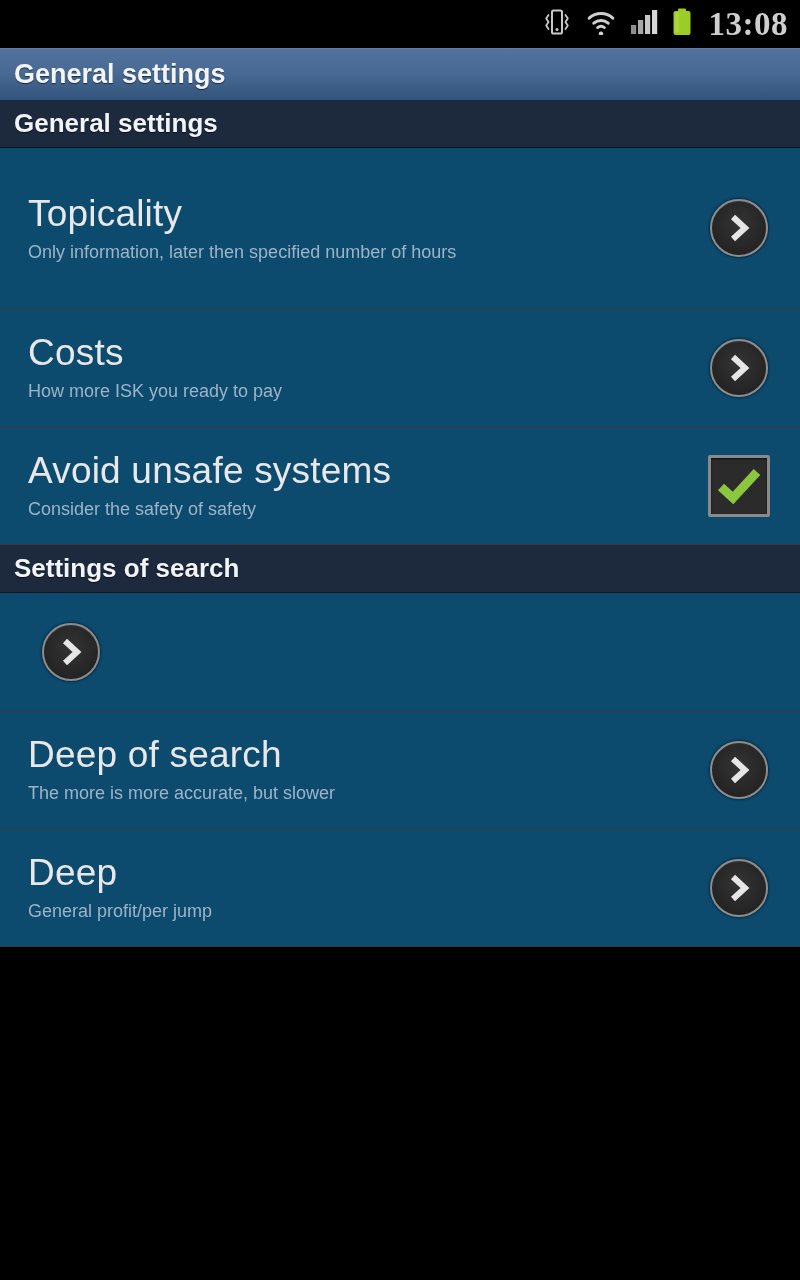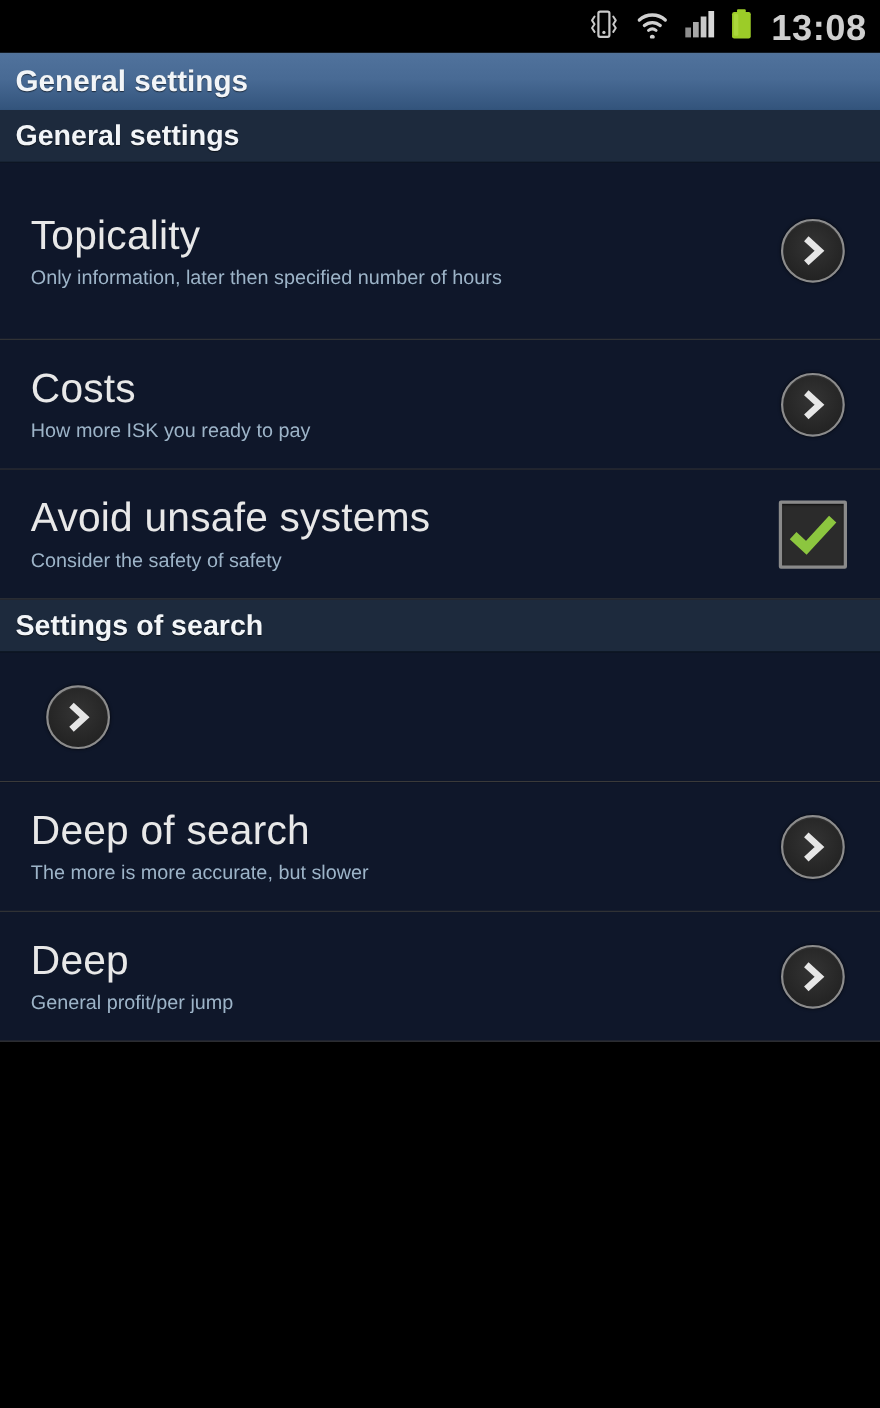--- a/index.html
+++ b/index.html
@@ -23,20 +23,21 @@
 
   
   #status-bar {
     height: 48px;
     background: #000000;
     display: flex;
     align-items: center;
     justify-content: flex-end;
     padding-right: 12px;
     flex: 0 0 48px;
+    font-family: Liberation Serif, serif;
   }
   .status-icons {
     display: flex;
     align-items: center;
     gap: 13px;
   }
   .status-icon { display: block; }
   #status-clock {
     color: #cfcfcf;
     font-size: 33px;
@@ -86,21 +87,21 @@
     background: #000000;
     display: flex;
     flex-direction: column;
     overflow: hidden;
   }
 
   .list-item {
     position: relative;
     display: flex;
     align-items: center;
-    background: #0f172a;
+    background: #0c4a6e;
     padding: 0 18px 0 28px;
     border-bottom: 1px solid #3a3a3a;
     min-height: 118px;
   }
   .list-item.tall { min-height: 161px; }
 
   .list-item-text {
     flex: 1 1 auto;
     padding-right: 14px;
     display: flex;

